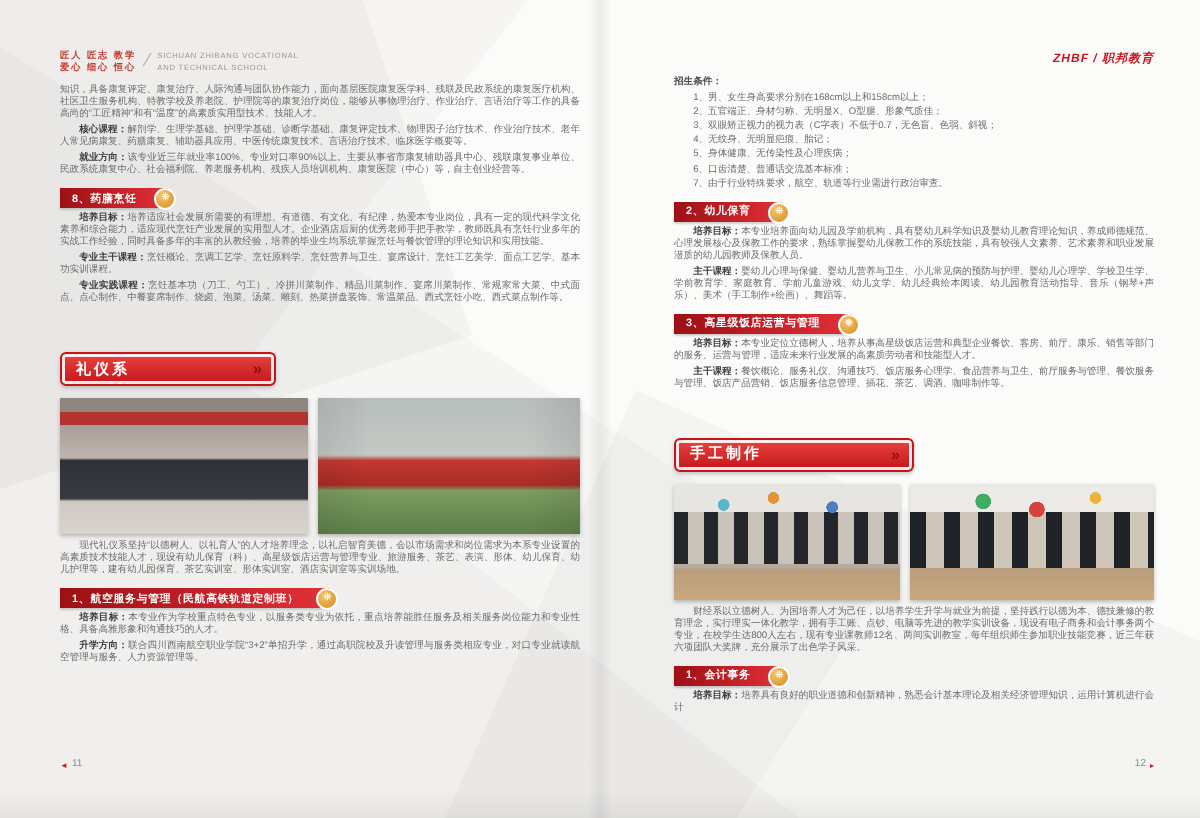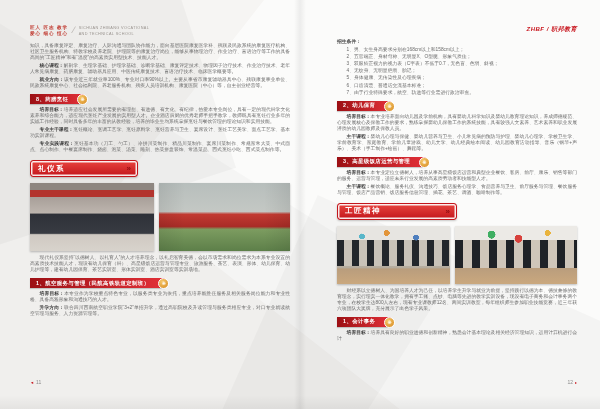--- a/index.html
+++ b/index.html
@@ -36,21 +36,21 @@
   
   .banner{position:relative;display:flex;align-items:center;width:fit-content;max-width:100%;
     height:10px;margin-top:5px;margin-bottom:3px;padding:0 16px 0 6px;
     background:linear-gradient(90deg,#9c1014,#e23038);color:#fff;font-size:5.4px;font-weight:bold;letter-spacing:.4px;
     box-shadow:0 1px 1px rgba(0,0,0,.18);}
   .banner .badge{position:absolute;right:-4px;top:0px;width:9px;height:9px;border-radius:50%;
     background:radial-gradient(circle at 35% 30%,#f5c76a,#d78a1f);border:1px solid #fff;
     display:flex;align-items:center;justify-content:center;color:#fff;font-size:5px;line-height:5px;}
 
   
-  .dept-box{position:relative;display:flex;align-items:center;width:92px;height:15px;margin-top:7px;
+  .dept-box{position:relative;display:flex;align-items:center;width:92px;height:15px;margin-top:23px;
     background:linear-gradient(#e8443e,#c3161c);border-radius:3px;border:1px solid #c3161c;
     box-shadow:inset 0 0 0 1.5px rgba(255,255,255,.9),0 1px 2px rgba(0,0,0,.2);
     color:#fff;font-size:7.5px;font-weight:bold;letter-spacing:1.5px;padding:0 7px;}
   .dept-box .chev{margin-left:auto;color:#8f0d12;font-size:8px;font-weight:bold;letter-spacing:-1px;}
   .dept-box.wide{width:104px;}
 
   
   .photo-row{display:flex;gap:5px;margin-top:6px;}
   .photo{height:68px;box-shadow:0 1px 2px rgba(0,0,0,.25);}
   .photo-ceremony{width:124px;background:
@@ -192,21 +192,21 @@
       <span class="badge">❋</span>
     </div>
     <p class="body-text indent">
       <span class="lbl">培养目标：</span><span>本专业定位立德树人，培养从事高星级饭店运营和典型企业餐饮、客房、前厅、康乐、销售等部门的服务、运营与管理，适应未来行业发展的高素质劳动者和技能型人才。</span>
     </p>
     <p class="body-text indent mt2">
       <span class="lbl">主干课程：</span><span>餐饮概论、服务礼仪、沟通技巧、饭店服务心理学、食品营养与卫生、前厅服务与管理、餐饮服务与管理、饭店产品营销、饭店服务信息管理、插花、茶艺、调酒、咖啡制作等。</span>
     </p>
 
     <div class="dept-box wide">
-      <span>工匠精神</span>
+      <span>手工制作</span>
       <span class="chev">»</span>
     </div>
 
     <div class="photo-row classrooms">
       <div class="photo photo-classroom1"></div>
       <div class="photo photo-classroom2"></div>
     </div>
 
     <p class="body-text indent mt4">财经系以立德树人、为国培养人才为己任，以培养学生升学与就业为前提，坚持践行以德为本、德技兼修的教育理念，实行理实一体化教学，拥有手工账、点钞、电脑等先进的教学实训设备，现设有电子商务和会计事务两个专业，在校学生达800人左右，现有专业课教师12名、两间实训教室，每年组织师生参加职业技能竞赛，近三年获六项团队大奖牌，充分展示了出色学子风采。</p>
 

